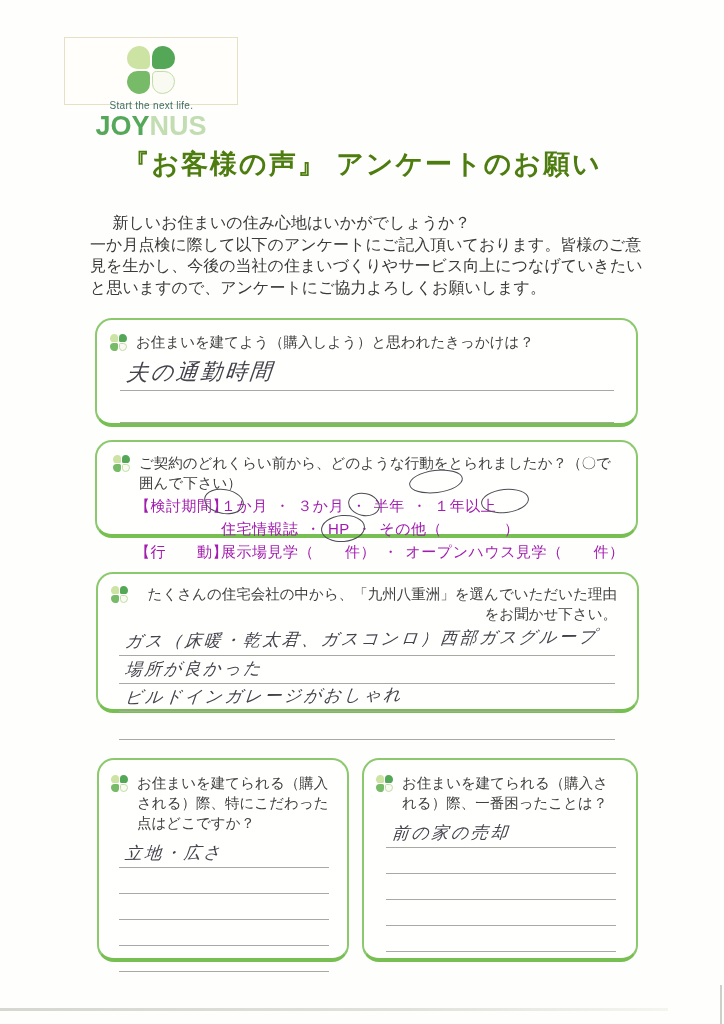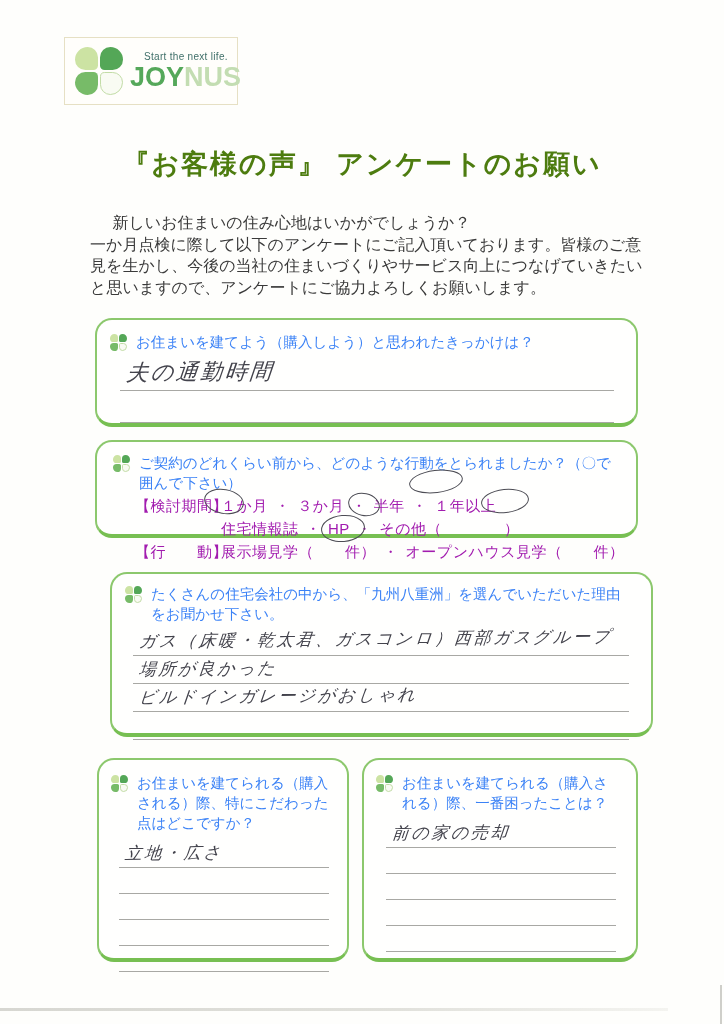--- a/index.html
+++ b/index.html
@@ -7,21 +7,21 @@
     position:relative; width:724px; height:1024px;
     background:#fefefc; overflow:hidden;
     font-family:"Liberation Sans","DejaVu Sans",sans-serif;
     color:#3b3b3b;
   }
 
   
   .logo-box {
     position:absolute; left:64px; top:37px; width:174px; height:68px;
     box-sizing:border-box; border:1px solid #e6e0c4; background:#fffefb;
-    display:flex; align-items:center; gap:7px; padding:8px 10px;
+    display:flex; align-items:center; gap:7px; padding:8px 10px;flex-direction:column;
   }
   .clover { display:grid; grid-template-columns:1fr 1fr; grid-template-rows:1fr 1fr; flex:0 0 auto; }
   .clover.big   { width:48px; height:48px; gap:2px; }
   .clover.small { width:17px; height:17px; gap:1px; margin-top:2px; }
   .leaf    { border-radius:45%; }
   .leaf.tl { background:#cce3a3; border-radius:55% 45% 20% 45%; }
   .leaf.tr { background:#54a757; border-radius:45% 55% 45% 20%; }
   .leaf.bl { background:#77bb68; border-radius:45% 20% 45% 55%; }
   .leaf.br { background:#f9fbf3; border:1px solid #c2dca6; box-sizing:border-box; border-radius:20% 45% 55% 45%; }
   .logo-text { display:flex; flex-direction:column; line-height:1; }
@@ -39,21 +39,21 @@
   .intro p { margin:0; font-size:16px; line-height:21.5px; color:#3a3a3a; }
   .intro p.first { text-indent:1.4em; }
 
   
   .qbox {
     position:absolute; box-sizing:border-box; background:#fffffe;
     border:2px solid #8cc86d; border-bottom:4px solid #77bf52;
     border-radius:17px;
   }
   .q-header { display:flex; align-items:flex-start; gap:9px; }
-  .question { font-size:14.5px; line-height:20px; color:#3b82f6; }
+  .question { font-size:14.5px; line-height:20px; color:#404040; }
 
   .ans-row { position:relative; border-bottom:1.4px solid #a8a8a4; }
   .handwriting {
     position:absolute; bottom:2px; left:5px; white-space:nowrap;
     font-style:italic; color:#43434c; letter-spacing:2.5px;
     transform:skewX(-6deg) rotate(-0.6deg); transform-origin:left bottom;
   }
 
   
   #qbox1 { left:95px; top:318px; width:543px; height:109px; }
@@ -68,21 +68,21 @@
   .opt-row { margin:4px 0 0 38px; font-size:15px; color:#a21caf; letter-spacing:0.5px; white-space:nowrap; }
   .opt-label { display:inline-block; width:86px; }
   .opt-sep { margin:0 7px; }
   .opt-row.indent { margin-left:124px; }
   .hand-circle {
     position:absolute; border:1.7px solid #4c4c54; border-radius:50%;
     background:transparent; pointer-events:none;
   }
 
   
-  #qbox3 { left:110px; top:572px; width:543px; height:165px; }
+  #qbox3 { left:96px; top:572px; width:543px; height:141px;text-align:right; }
   #qbox3 .q-header { padding:10px 20px 0 13px; }
   #qbox3 .answer-area { margin:4px 22px 0 21px; }
   #qbox3 .ans-row { height:27px; }
   #qbox3 .handwriting { font-size:17px; }
 
   
   #qbox4 { left:97px;  top:758px; width:252px; height:204px; }
   #qbox5 { left:362px; top:758px; width:276px; height:204px; }
   #qbox4 .q-header, #qbox5 .q-header { padding:13px 16px 0 12px; }
   #qbox4 .answer-area { margin:9px 18px 0 20px; }

